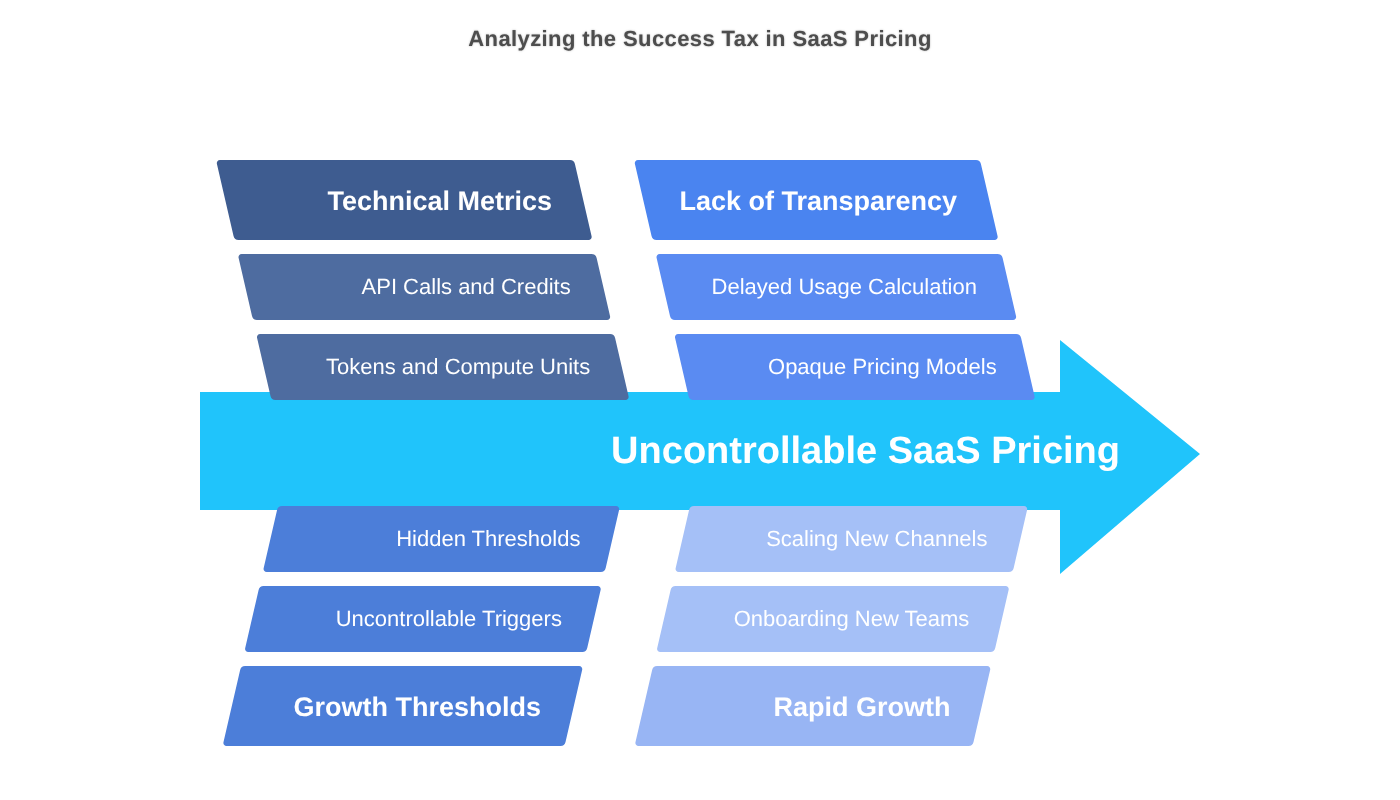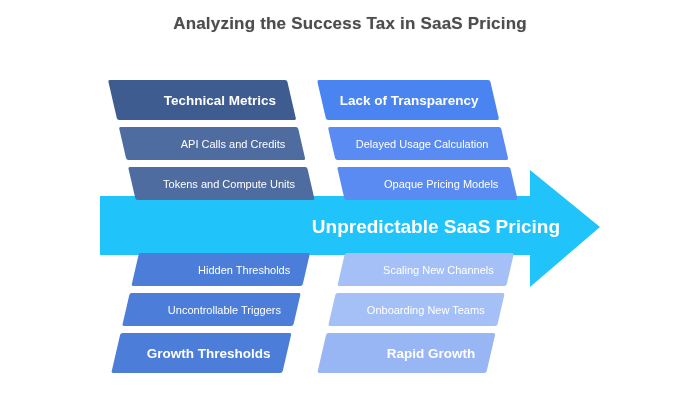--- a/index.html
+++ b/index.html
@@ -2,21 +2,21 @@
 <html><head>
 <meta charset="utf-8">
 <style>
   html,body{margin:0;padding:0;background:#fff;}
   .canvas{
     position:relative;width:700px;height:400px;background:#ffffff;overflow:hidden;
     font-family:"Liberation Sans","DejaVu Sans",sans-serif;
   }
   .title{
     position:absolute;top:14px;left:0;width:100%;text-align:center;
-    font-size:17px;font-weight:bold;color:#4d4d4d;
+    font-size:11px;font-weight:bold;color:#4d4d4d;
     text-shadow:0 0 1px rgba(77,77,77,0.45);
     letter-spacing:.2px;
   }
   
   .arrow{
     position:absolute;left:100px;top:170px;width:500px;height:117px;z-index:1;
     clip-path:polygon(0px 26px,430px 26px,430px 0px,500px 57px,430px 117px,430px 85px,0px 85px);
   }
   .arrow-label{
     position:absolute;right:40px;top:57px;transform:translateY(-52%);
@@ -41,21 +41,21 @@
   .col-bottom-right{left:345px;top:253px;width:169px;}
 </style>
 </head>
 <body>
 
 <div class="canvas">
 
   <div class="title">Analyzing the Success Tax in SaaS Pricing</div>
 
   <div class="arrow" style="background-color: rgb(32, 196, 251);">
-    <span class="arrow-label">Unpredictable SaaS Pricing</span>
+    <span class="arrow-label">Uncontrollable SaaS Pricing</span>
   </div>
 
   <div class="col lean-back col-top-left">
     <div class="box header" style="background-color: rgb(62, 92, 144);">
       <span class="txt">Technical Metrics</span>
     </div>
     <div class="box item" style="background-color: rgb(78, 108, 160);">
       <span class="txt">API Calls and Credits</span>
     </div>
     <div class="box item" style="background-color: rgb(78, 108, 160);">

